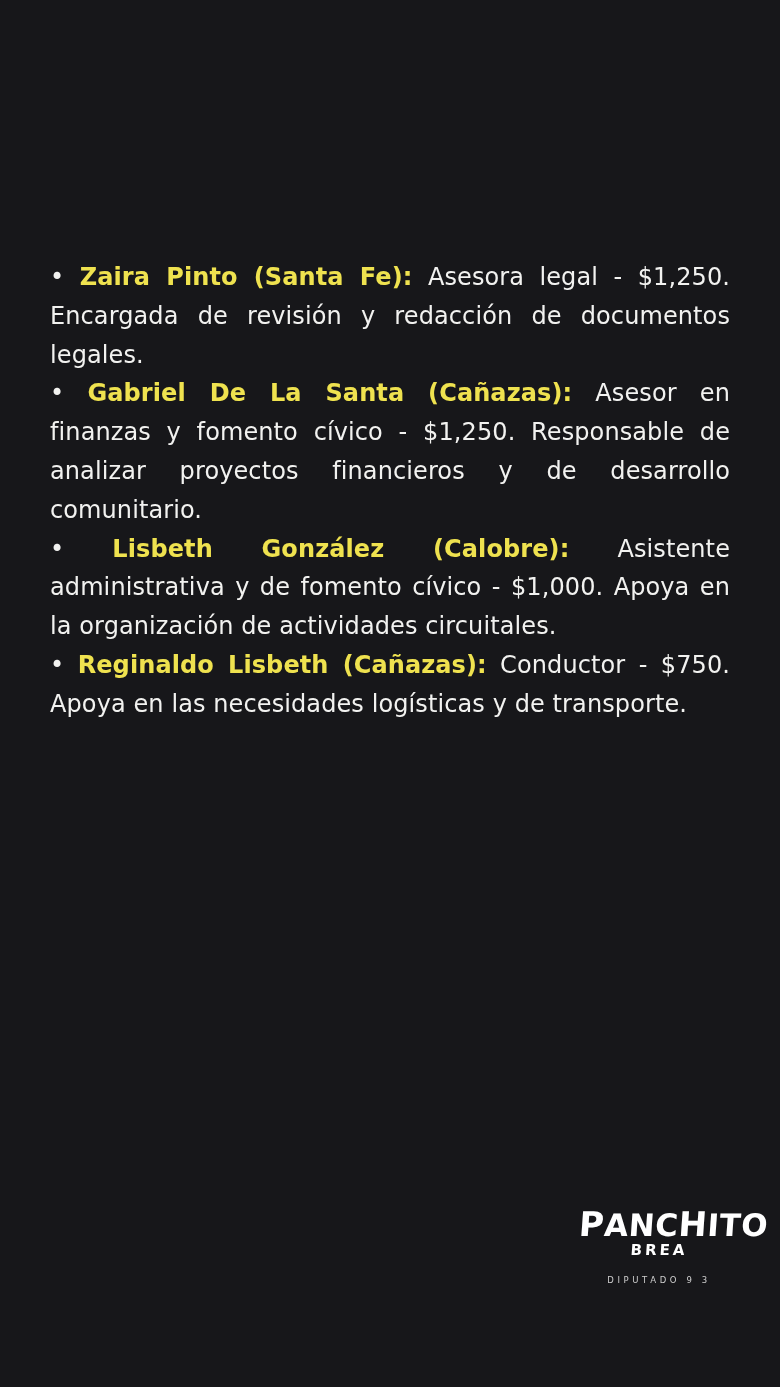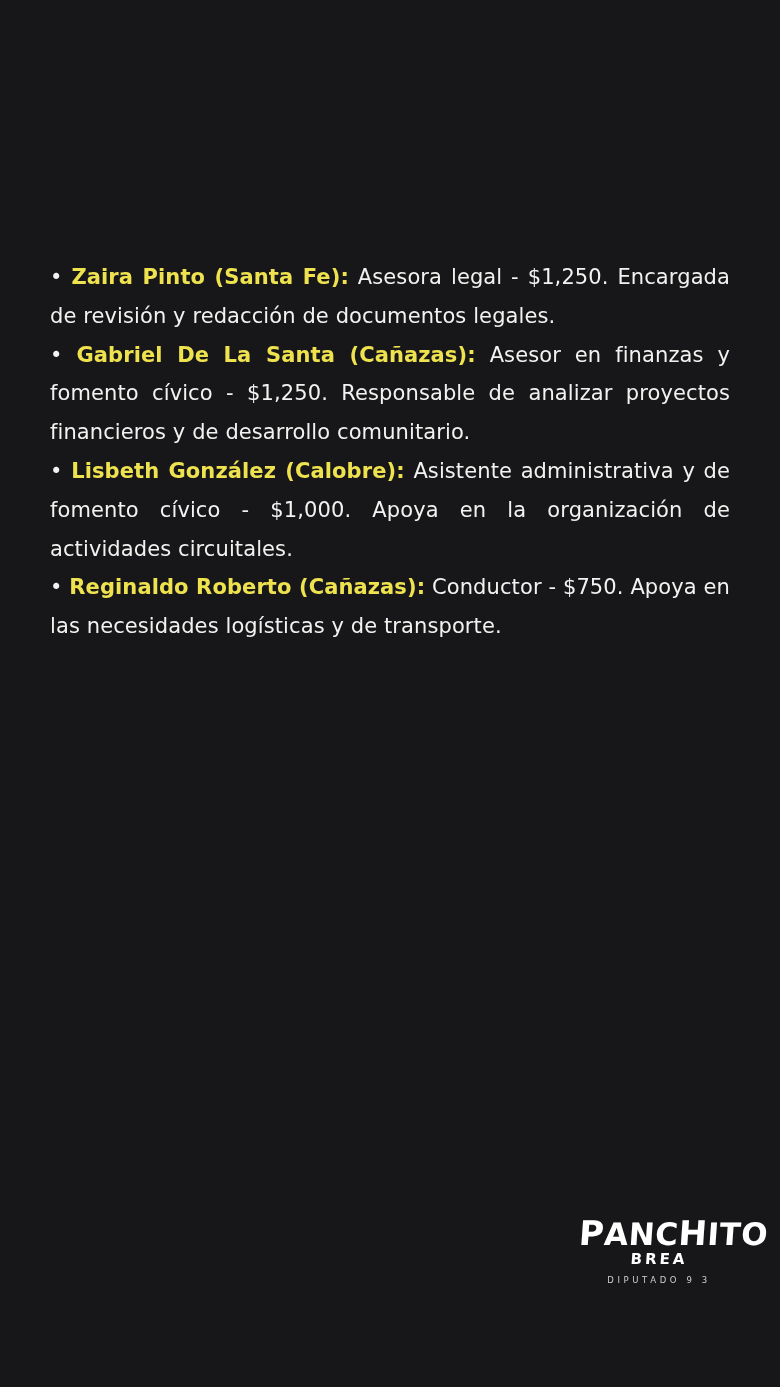--- a/index.html
+++ b/index.html
@@ -21,21 +21,21 @@
     box-sizing: border-box;
   }
   .content {
     position: absolute;
     left: 50px;
     top: 258px;
     width: 680px;
   }
   .entry {
     color: #f2f2f0;
-    font-size: 21px;
+    font-size: 24px;
     line-height: 38.8px;
     text-align: justify;
     text-justify: inter-word;
     margin: 0 0 0 0;
     letter-spacing: 0.1px;
   }
   .entry .bullet {
     color: #f2f2f0;
     font-weight: 400;
   }
@@ -72,21 +72,21 @@
   .logo-sub {
     margin-top: 1px;
     color: #ffffff;
     font-weight: bold;
     font-size: 15px;
     letter-spacing: 3px;
     line-height: 16px;
     transform: skewX(-4deg);
   }
   .logo-tag {
-    margin-top: 8px;
+    margin-top: 17px;
     color: #cfcfcf;
     font-size: 8.5px;
     letter-spacing: 3.6px;
     line-height: 10px;
     white-space: nowrap;
   }
 </style>
 </head>
 <body>
 
@@ -109,21 +109,21 @@
 
     <p class="entry">
       <span class="bullet">•</span>
       <span class="name">Lisbeth González (Calobre):</span>
       <span class="desc">Asistente administrativa y de fomento cívico - $1,000. Apoya en la organización de actividades circuitales.</span>
     </p>
 
 
     <p class="entry">
       <span class="bullet">•</span>
-      <span class="name">Reginaldo Roberto (Cañazas):</span>
+      <span class="name">Reginaldo Lisbeth (Cañazas):</span>
       <span class="desc">Conductor - $750. Apoya en las necesidades logísticas y de transporte.</span>
     </p>
 
 
   </div>
 
   <div class="logo">
     <div class="logo-main"><span class="big">P</span><span>ANC</span><span class="big">H</span><span>ITO</span></div>
     <div class="logo-sub">BREA</div>
     <div class="logo-tag">DIPUTADO 9  3</div>

